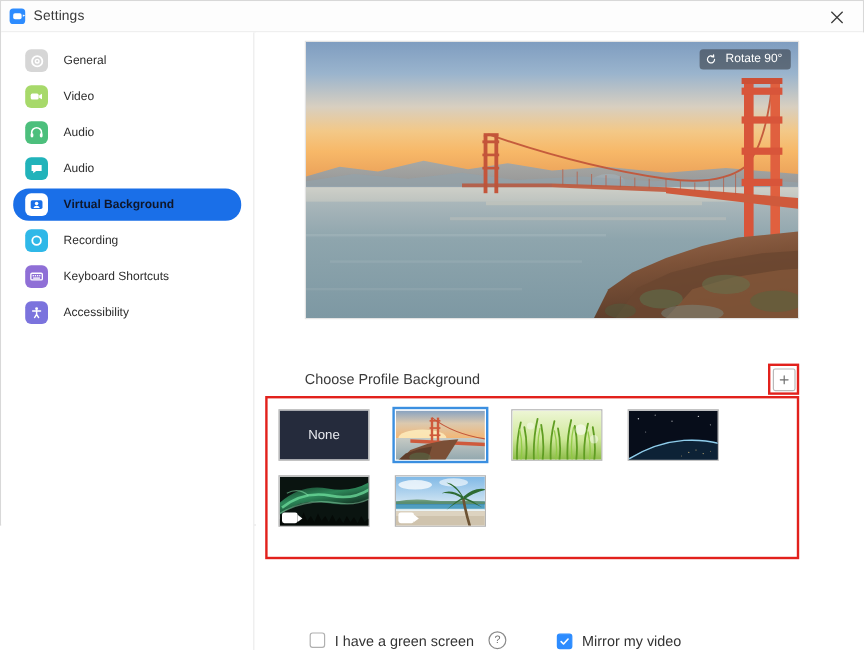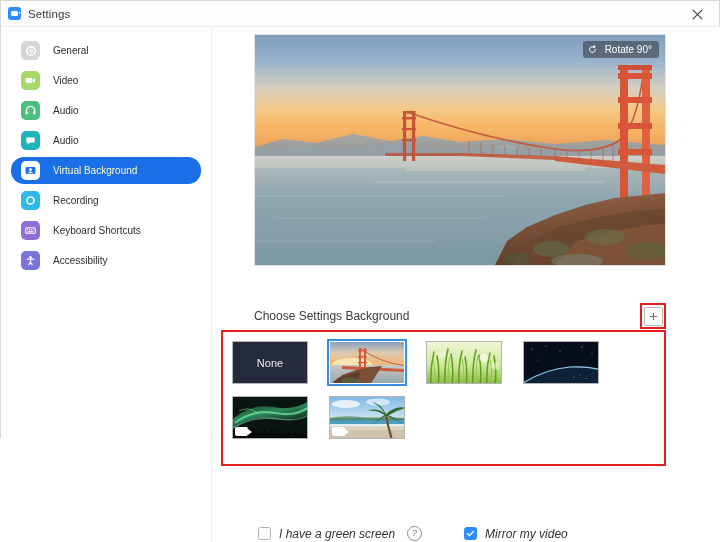--- a/index.html
+++ b/index.html
@@ -66,21 +66,21 @@
     display: flex; align-items: center;
     height: 27px;
     margin: 3px 10px 3px 10px;
     padding-left: 10px;
     border-radius: 13px;
     cursor: pointer;
     gap: 13px;
   }
   .nav-item.active { background: #1a6fe8; }
   .nav-label { font-size: 10px; color: #2c2c2c; }
-  .nav-item.active .nav-label { color: #fef9c3; font-weight: normal; text-align: right; }
+  .nav-item.active .nav-label { color: #0f172a; font-weight: bold; text-align: right; }
 
   .nav-icon {
     width: 19px; height: 19px; border-radius: 5px;
     display: flex; align-items: center; justify-content: center;
     flex: 0 0 auto;
   }
   .nav-icon svg { display: block; }
 
   
   .content {
@@ -180,23 +180,22 @@
   .vid-badge:after {
     content: ""; position: absolute; right: -4px; top: 1.5px;
     border-left: 4px solid #ffffff;
     border-top: 3px solid transparent;
     border-bottom: 3px solid transparent;
   }
 
   
   .bottom-row {
     position: absolute; left: 45px; top: 499px;
-    display: flex; align-items: center;
+    display: flex; align-items: flex-end;
     gap: 12px;
-    font-style: italic;
   }
   .check-group { display: flex; align-items: center; gap: 8px; cursor: pointer; }
   .cb {
     width: 13px; height: 13px; box-sizing: border-box;
     border: 1px solid #b0b0b0; border-radius: 2.5px;
     background: #fff; flex: 0 0 auto;
   }
   .cb.checked {
     background: #2d8cff; border-color: #2d8cff;
     display: flex; align-items: center; justify-content: center;
@@ -432,21 +431,21 @@
       <div class="rotate-btn">
         <svg width="9" height="9" viewBox="0 0 10 10">
           <path d="M8.3 5 a3.3 3.3 0 1 1 -1.1 -2.5" fill="none" stroke="#ffffff" stroke-width="1.1" stroke-linecap="round"></path>
           <path d="M7.4 0.8 L7.5 2.8 L5.5 2.5" fill="none" stroke="#ffffff" stroke-width="1.1" stroke-linecap="round" stroke-linejoin="round"></path>
         </svg>
         <span>Rotate 90°</span>
       </div>
     </div>
 
     <div class="choose-row">
-      <span class="choose-label">Choose Settings Background</span>
+      <span class="choose-label">Choose Profile Background</span>
       <span class="add-box">
         <span class="add-btn">
           <svg width="9" height="9" viewBox="0 0 10 10">
             <path d="M5 1.4 V8.6 M1.4 5 H8.6" stroke="#6d6d6d" stroke-width="1.1" stroke-linecap="round" fill="none"></path>
           </svg>
         </span>
       </span>
     </div>
 
     <div class="thumb-panel">

